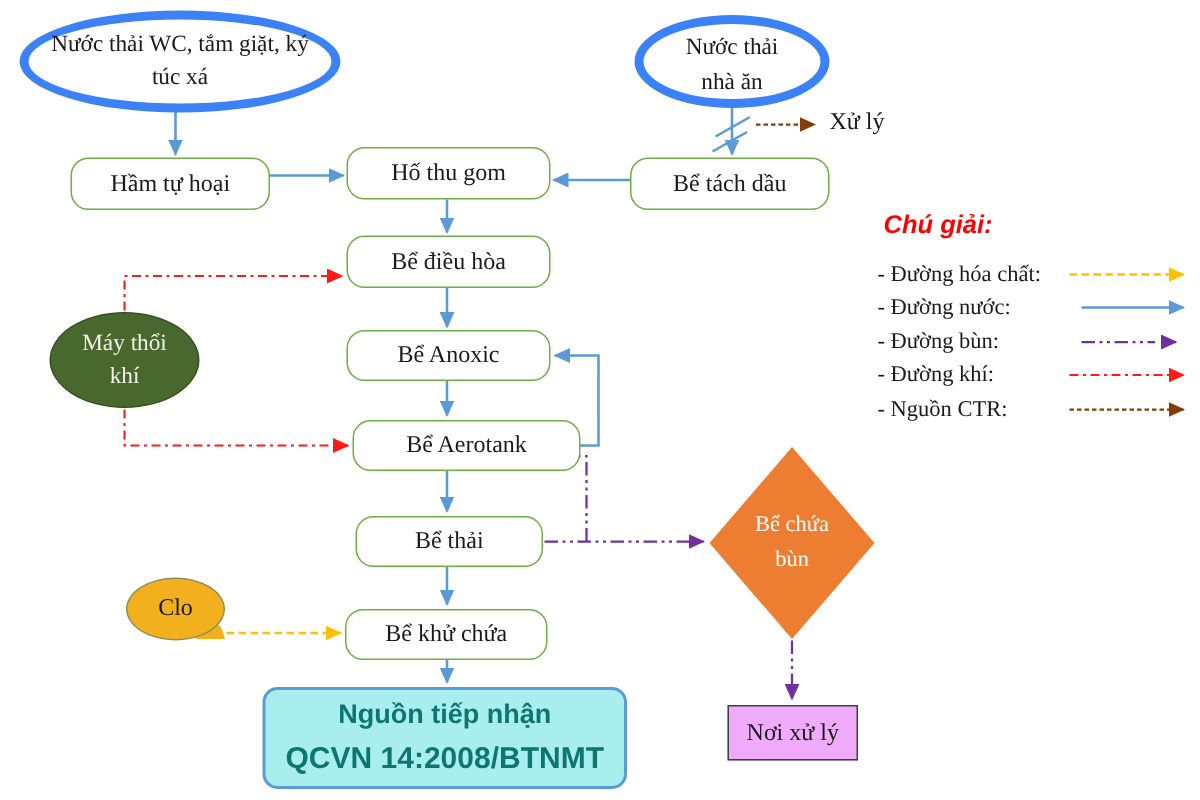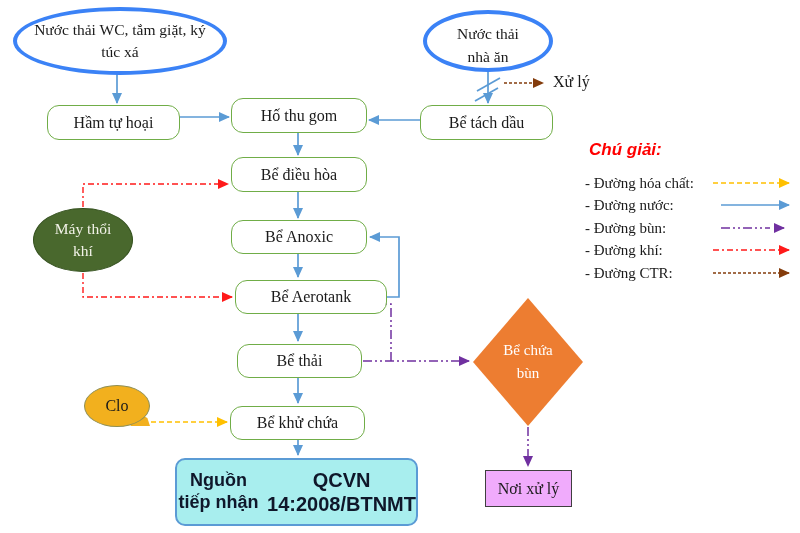--- a/index.html
+++ b/index.html
@@ -9,36 +9,36 @@
   }
   .stage svg.connectors{position:absolute;left:0;top:0;width:800px;height:533px;}
   .node{
     position:absolute;display:flex;align-items:center;justify-content:center;
     text-align:center;box-sizing:border-box;font-size:16px;line-height:1.2;
   }
   .green-box{
     background:#ffffff;border:1.6px solid #70ad47;border-radius:12px;
   }
   .src-ellipse{
-    background:#ffffff;border:4px solid #3b82f6;border-radius:50%;
+    background:#ffffff;border:6px solid #3b82f6;border-radius:50%;
     font-size:15.5px;line-height:1.45;
   }
   .blower{
     background:#49682d;border:1.6px solid #33501d;border-radius:50%;
     color:#f2f2e8;font-size:15.5px;line-height:1.45;
   }
   .diamond{
     background:#ed7d31;color:#ffffff;font-size:15px;line-height:1.55;
     clip-path:polygon(50% 0,100% 50%,50% 100%,0 50%);
   }
   .plain-box{background:#f0abfc;border:1.6px solid #3f3f3f;text-align:center;}
   .cyan-box{
     background:#a8eeee;border:2.4px solid #5b9bd5;border-radius:10px;
-    flex-direction:row;gap:7px;
-    font-family:"Liberation Sans","DejaVu Sans",sans-serif;color:#0f172a;font-weight:bold;
+    flex-direction:column;gap:7px;
+    font-family:"Liberation Sans","DejaVu Sans",sans-serif;color:#0f766e;font-weight:bold;
   }
   .cyan-box .l1{font-size:18px;}
   .cyan-box .l2{font-size:20px;}
   .callout-body{
     position:absolute;background:#f2b01e;border:1.6px solid #8f8f55;border-radius:50%;
     display:flex;align-items:center;justify-content:center;font-size:16px;
   }
   .callout-tail{
     position:absolute;background:#f2b01e;
     clip-path:polygon(0 0,88% 55%,100% 100%,12% 100%);
@@ -179,17 +179,17 @@
     <div class="legend-row" style="top:196px;">
       <span>- Đường nước:</span>
     </div>
     <div class="legend-row" style="top:219px;">
       <span>- Đường bùn:</span>
     </div>
     <div class="legend-row" style="top:241px;">
       <span>- Đường khí:</span>
     </div>
     <div class="legend-row" style="top:264px;">
-      <span>- Đường CTR:</span>
+      <span>- Nguồn CTR:</span>
     </div>
   </div>
 
 </div>
 
 </body></html>

